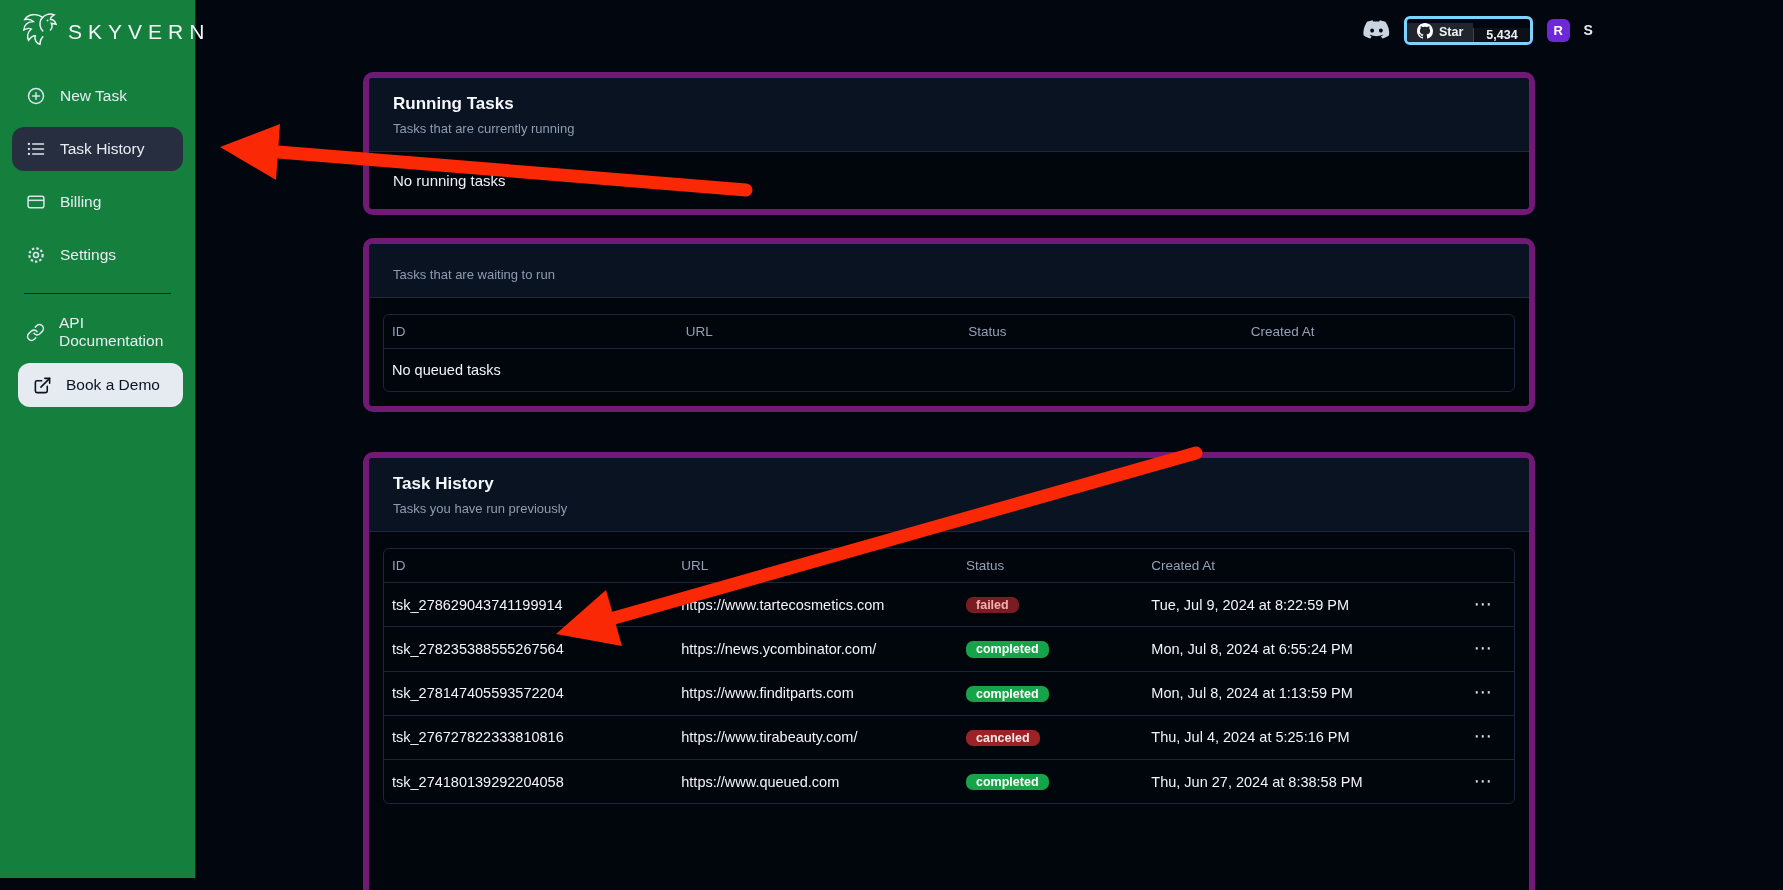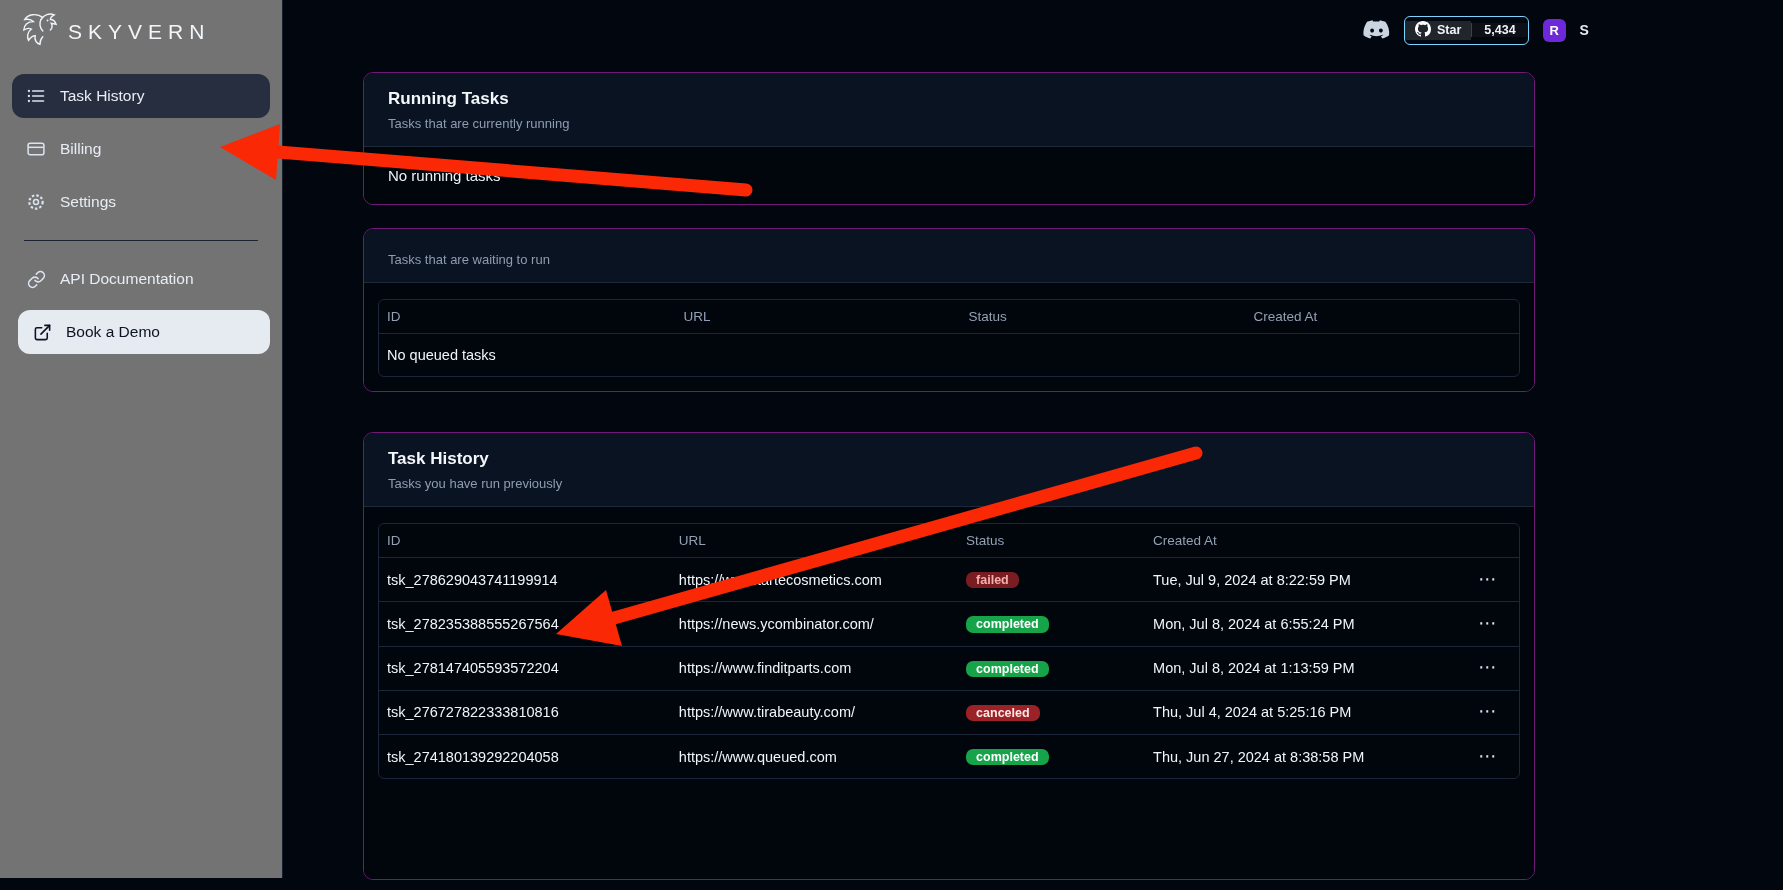--- a/index.html
+++ b/index.html
@@ -7,23 +7,23 @@
   body {
     position: relative;
     overflow: hidden;
     background: #02060f;
     color: #eef2f7;
     font-family: "Liberation Sans", sans-serif;
   }
 
   
   .sidebar {
-    position: absolute; left:0; top:0; bottom:12px; width:283px;
+    position: absolute; left:0; top:0; bottom:12px; width:196px;
     border-right: 1px solid #16202f;
-    background: #737373;
+    background: #15803d;
   }
   .logo {
     display:flex; align-items:center; gap:8px;
     padding: 10px 16px 8px 18px;
     height: 62px;
   }
   .brand-text {
     font-size: 21px; letter-spacing: 6px; font-weight: 400; color:#f2f6fa;
   }
   .nav { padding: 12px 12px 0 12px; }
@@ -39,37 +39,37 @@
   .nav-item.cta .nicon { color:#0c1322; }
   .nav-divider { border-top:1px solid #1b2332; margin: 16px 12px; }
 
   
   .topbar {
     position:absolute; left:1363px; top:15px;
     display:flex; align-items:center; gap:14px; height:30px;
   }
   .discord-btn { display:flex; align-items:center; cursor:pointer; }
   .gh-widget {
-    display:flex; align-items:center; height:29px;
-    border:1px solid #7dd3fc; border-radius:6px; overflow:hidden;
+    display:flex; align-items:flex-end; height:29px;
+    border:3px solid #7dd3fc; border-radius:6px; overflow:hidden;
     font-size:12.5px; font-weight:700; color:#f0f3f6; cursor:pointer;
   }
   .gh-left { display:flex; align-items:center; gap:6px; padding:0 10px; background:#21262d; }
   .gh-count { display:flex; align-items:center; padding:0 12px; background:#0d1117; border-left:1px solid #3a4250; }
   .avatar {
     width:23px; height:23px; border-radius:6px; background:#6d28d9;
     display:flex; align-items:center; justify-content:center;
     color:#fff; font-size:13px; font-weight:700; cursor:pointer;
   }
   .edge-text { color:#e5e9f0; font-size:14px; font-weight:600; }
 
   
   .main { position:absolute; left:363px; top:72px; width:1172px; }
   .card {
-    border:1px solid #701a75; border-radius:10px; overflow:hidden;
+    border:6px solid #701a75; border-radius:10px; overflow:hidden;
     background:#01050c;
   }
   .card-header {
     background:#0a1322; border-bottom:1px solid #1d2838;
     padding:16px 24px 15px 24px;
   }
   .card-title { font-size:17px; font-weight:700; color:#f4f7fb; }
   .card-sub { font-size:13px; color:#8e9cb0; margin-top:7px; }
   .card-body-plain { padding:20px 24px; font-size:15px; background:#01050c; }
   .card-body-table { padding:16px 14px 0 14px; background:#01050c; }
@@ -119,20 +119,29 @@
         <path d="M26 7 C20 2, 10 3, 7 9 C11 8, 14 9, 16 11 C10 11, 6 15, 6 20 C9 18, 12 18, 14 19 C10 22, 9 27, 11 31 C13 28, 15 26, 18 26 C17 30, 19 34, 23 35 C23 31, 24 29, 26 27"></path>
         <path d="M24 9 C27 4, 33 2, 38 4 C36 5, 34 7, 34 9 C37 9, 39 11, 40 14 L35 13 C36 15, 36 18, 34 20"></path>
         <path d="M24 9 C22 13, 23 18, 26 21"></path>
         <circle cx="31" cy="10" r="1" fill="#eef3f8" stroke="none"></circle>
       </svg>
     </span>
     <span class="brand-text">SKYVERN</span>
   </div>
 
   <nav class="nav">
+    <div class="nav-item">
+      <span class="nicon">
+        <svg viewBox="0 0 24 24" width="20" height="20" fill="none" stroke="currentColor" stroke-width="1.8" stroke-linecap="round">
+            <circle cx="12" cy="12" r="9"></circle>
+            <path d="M12 8v8M8 12h8"></path>
+          </svg>
+      </span>
+      <span>New Task</span>
+    </div>
 
     <div class="nav-item active">
       <span class="nicon">
         <svg viewBox="0 0 24 24" width="20" height="20" fill="none" stroke="currentColor" stroke-width="2" stroke-linecap="round">
             <path d="M8 6h13M8 12h13M8 18h13"></path>
             <path d="M3.5 6h.01M3.5 12h.01M3.5 18h.01" stroke-width="2.8"></path>
           </svg>
       </span>
       <span>Task History</span>
     </div>

